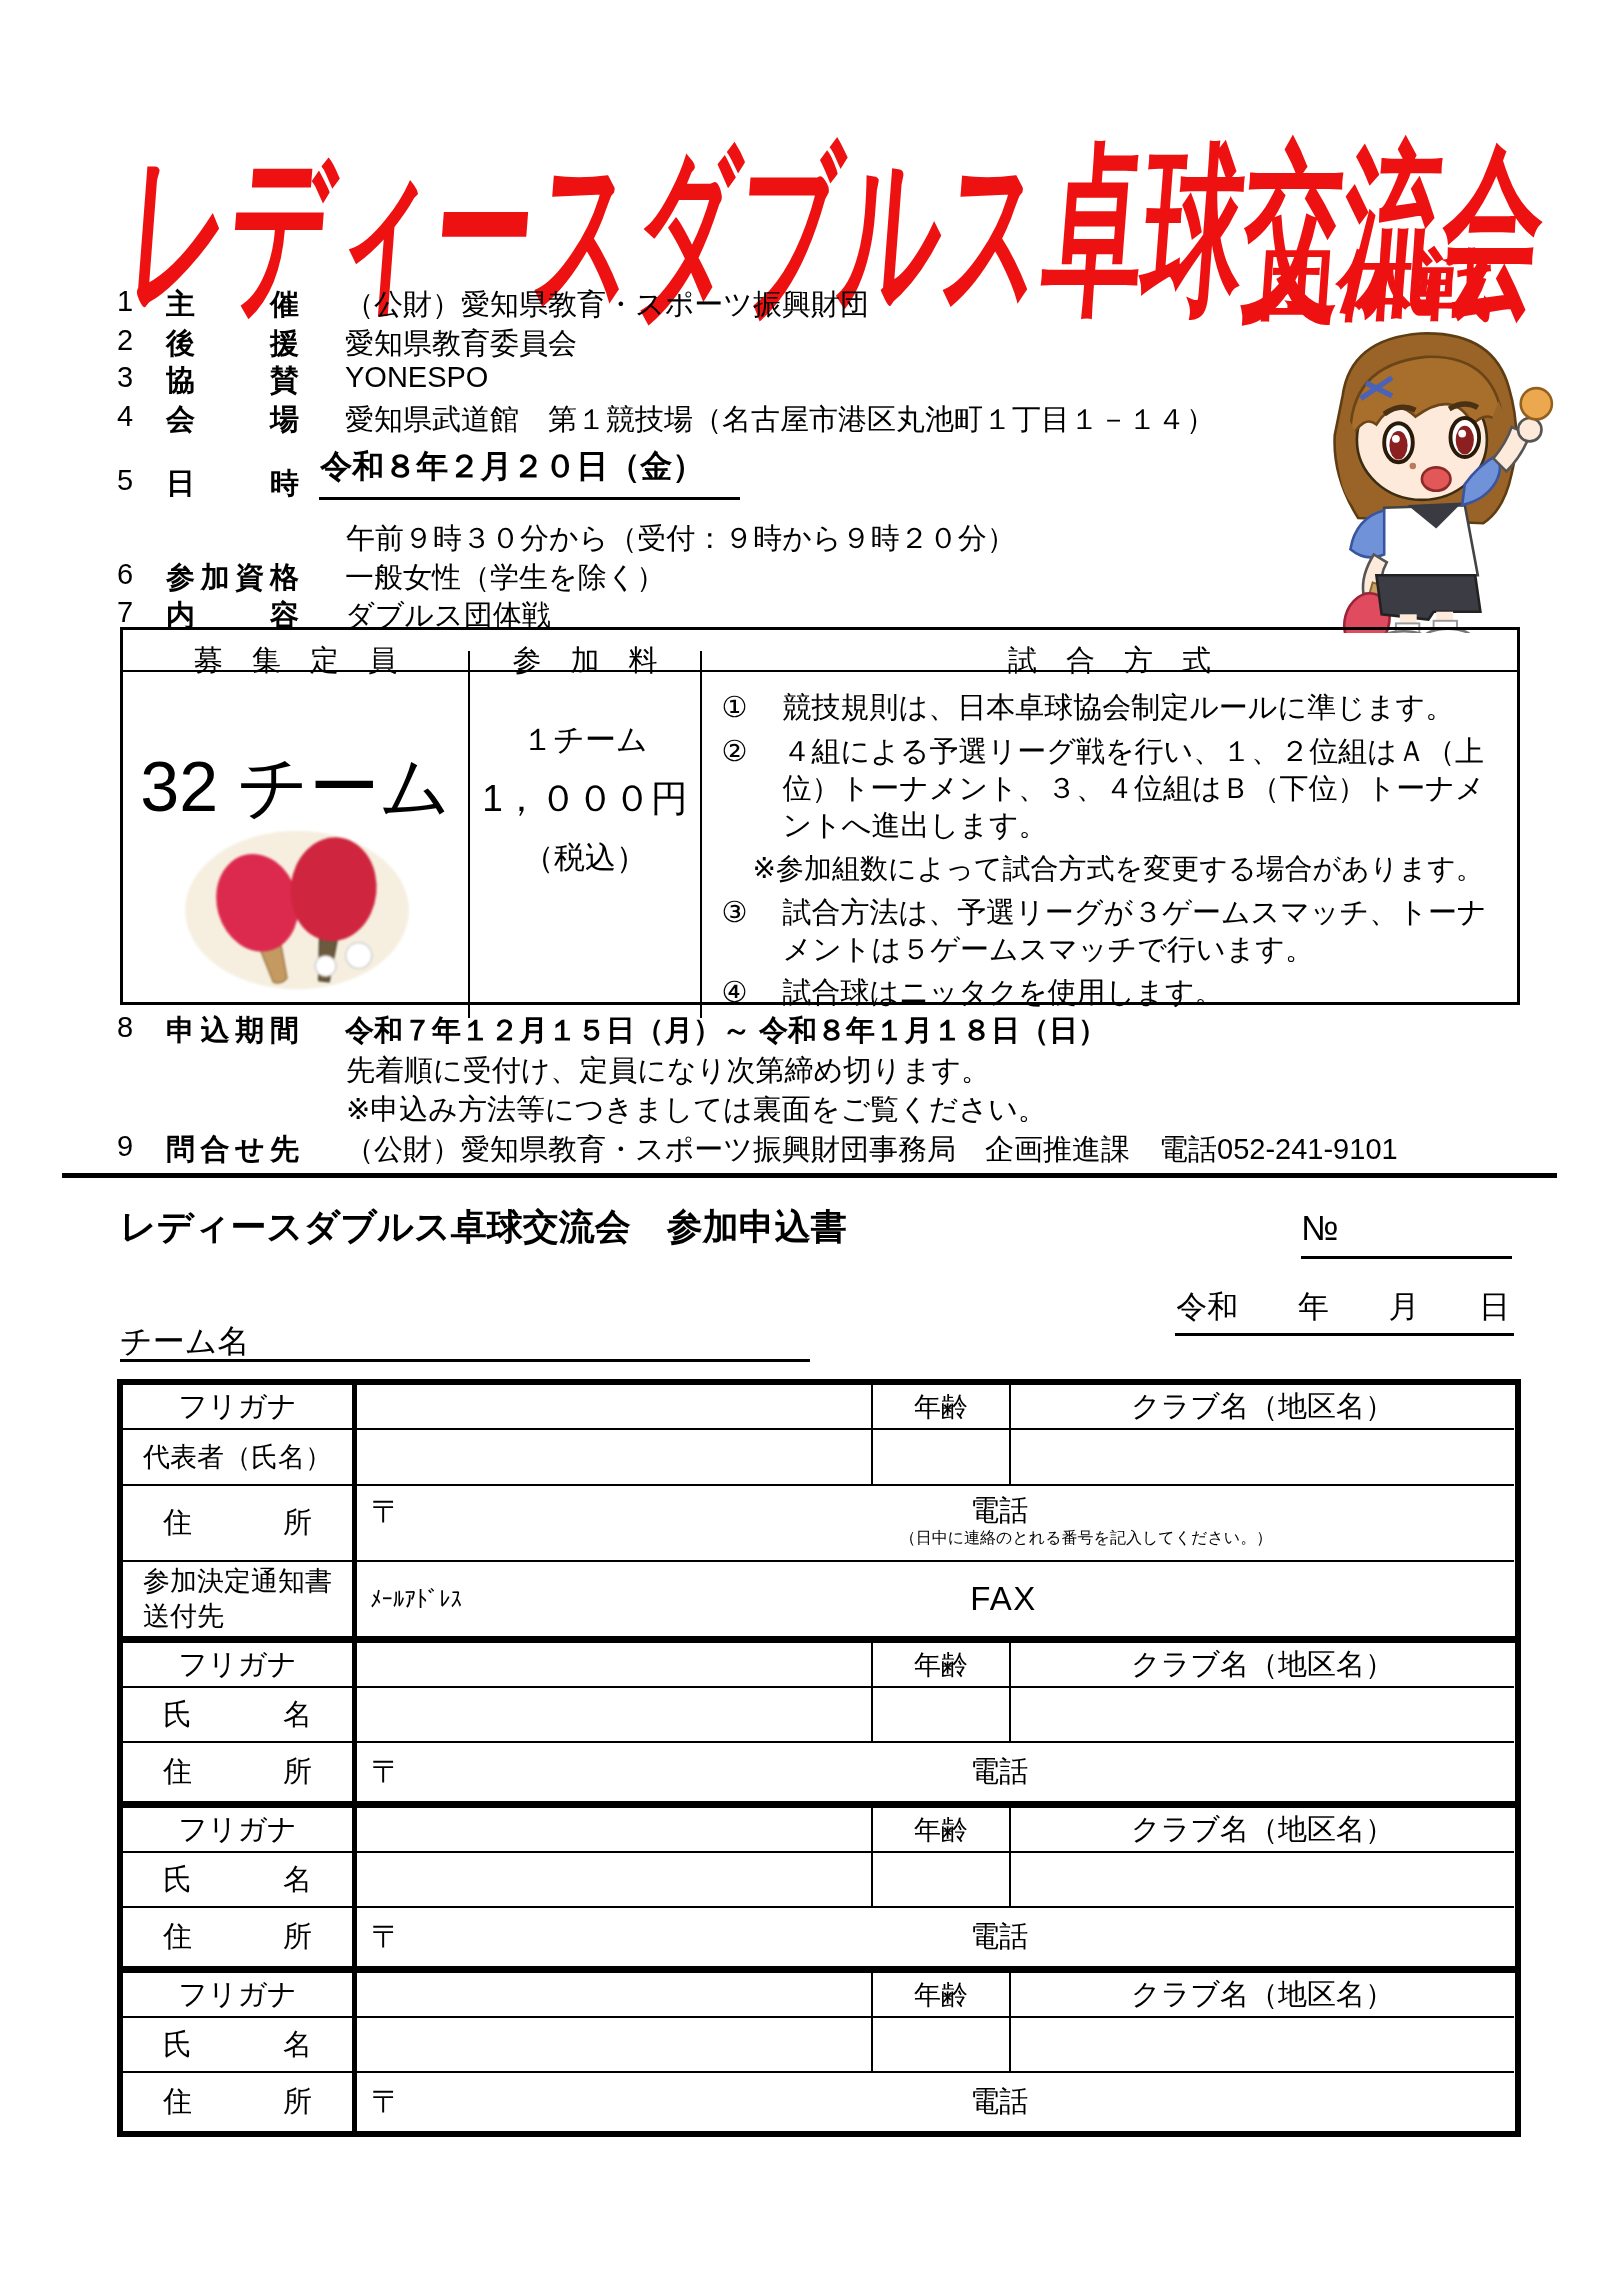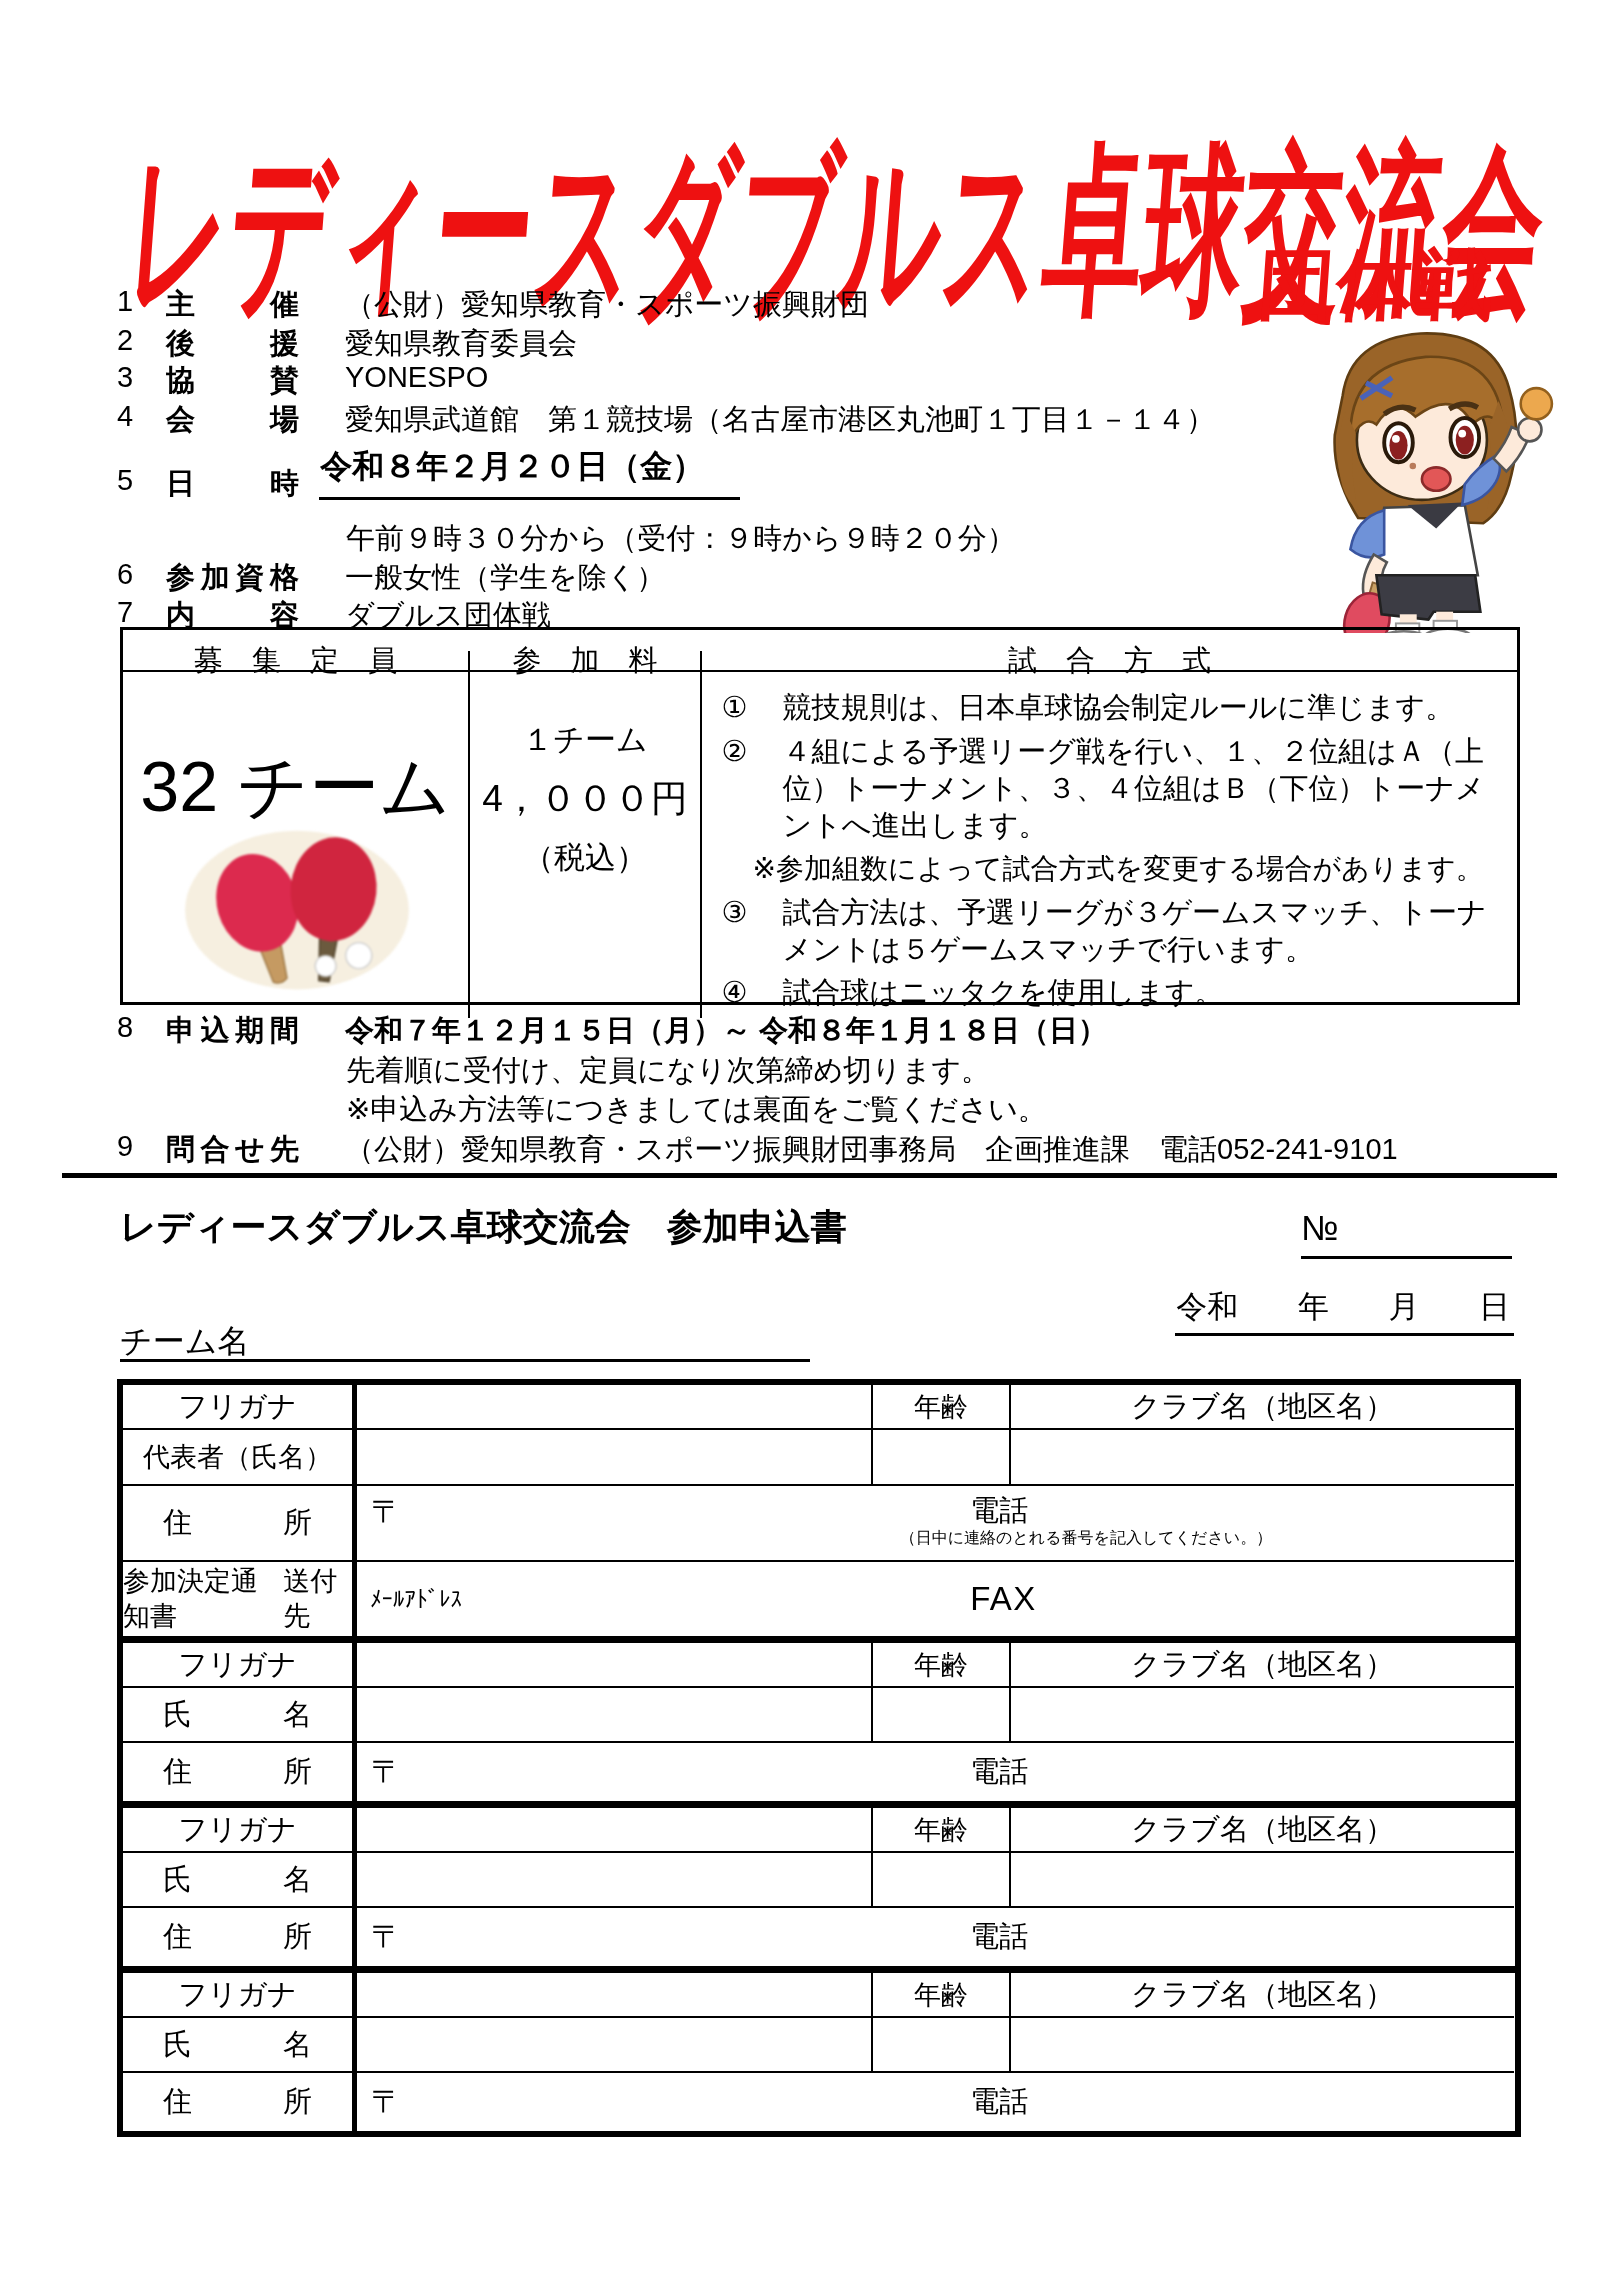--- a/index.html
+++ b/index.html
@@ -66,21 +66,21 @@
   .block.bn{grid-template-rows:43px 55px 60px;}
   .block + .block{border-top:7.8px solid #000;}
   .fc{box-sizing:border-box;display:flex;align-items:center;justify-content:center;
       font-size:29px;min-width:0;}
   .brL{border-right:5.9px solid #000;}
   .br{border-right:2px solid #000;}
   .bt{border-top:2px solid #000;}
   .span2{grid-column:2/5;position:relative;}
   .lbl2{flex:1;padding:0 40px;text-align:justify;text-align-last:justify;}
   .rep-lbl{font-size:27px;}
-  .notice{display:flex;flex-direction:row;align-items:flex-start;font-size:27px;line-height:1.3;}
+  .notice{display:flex;flex-direction:column;align-items:flex-start;font-size:27px;line-height:1.3;}
   .agecell{font-size:27px;}
   .postal{position:absolute;left:14.3px;font-size:31px;}
   .tel{position:absolute;left:53%;font-size:29px;}
   .vtop{top:5.2px;}
   .vcent{top:50%;transform:translateY(-50%);}
   .tel-note{position:absolute;left:30%;width:66%;top:42px;text-align:center;font-size:16px;white-space:nowrap;}
   .email{position:absolute;left:13px;top:50%;transform:translateY(-50%);font-size:23px;}
   .fax{position:absolute;left:53%;top:50%;transform:translateY(-50%);font-size:33px;letter-spacing:1.3px;}
 </style>
 </head>
@@ -184,21 +184,21 @@
           <ellipse cx="230" cy="108" rx="66" ry="80" fill="#d0253f"></ellipse>
         </g>
         <circle cx="270" cy="210" r="20" fill="#ffffff" stroke="#cccccc" stroke-width="2"></circle>
         <circle cx="219" cy="226" r="16" fill="#ffffff" stroke="#cccccc" stroke-width="2"></circle>
       </svg>
     </div>
 
     <div class="cap-c cvr">
       <div class="fee">
         <div class="fee-l1">１チーム</div>
-        <div class="fee-l2">4，０００円</div>
+        <div class="fee-l2">1，０００円</div>
         <div class="fee-l3">（税込）</div>
       </div>
     </div>
 
     <div class="cap-c">
       <div class="rules">
         <p class="rule"><span class="rule-marker">①</span><span>競技規則は、日本卓球協会制定ルールに準じます。</span></p>
         <p class="rule"><span class="rule-marker">②</span><span>４組による予選リーグ戦を行い、１、２位組はＡ（上位）トーナメント、３、４位組はＢ（下位）トーナメントへ進出します。</span></p>
         <p class="rule-note"><span>※</span><span>参加組数によって試合方式を変更する場合があります。</span></p>
         <p class="rule"><span class="rule-marker">③</span><span>試合方法は、予選リーグが３ゲームスマッチ、トーナメントは５ゲームスマッチで行います。</span></p>

